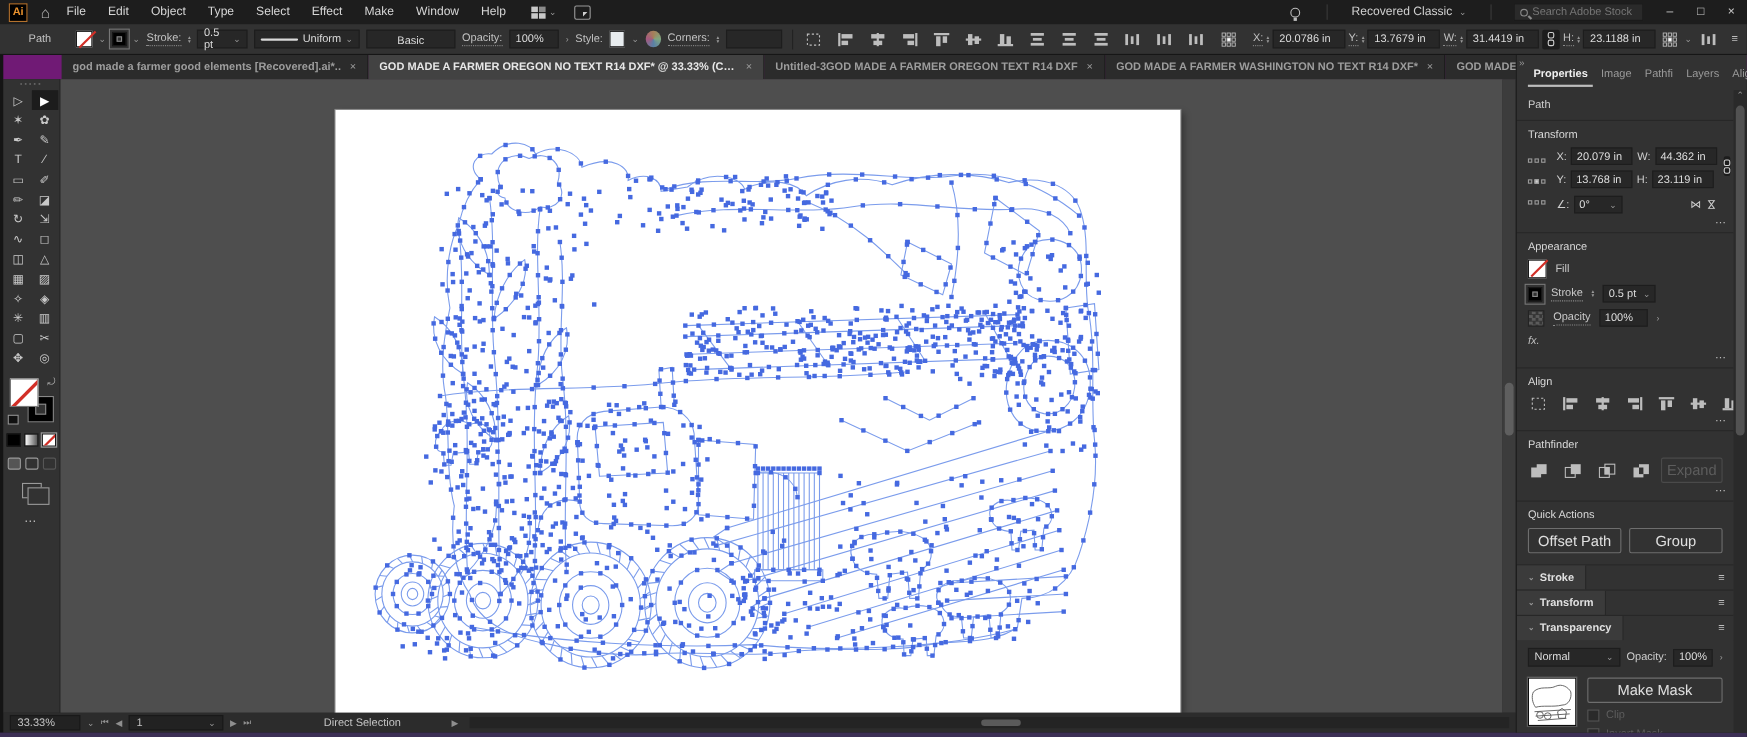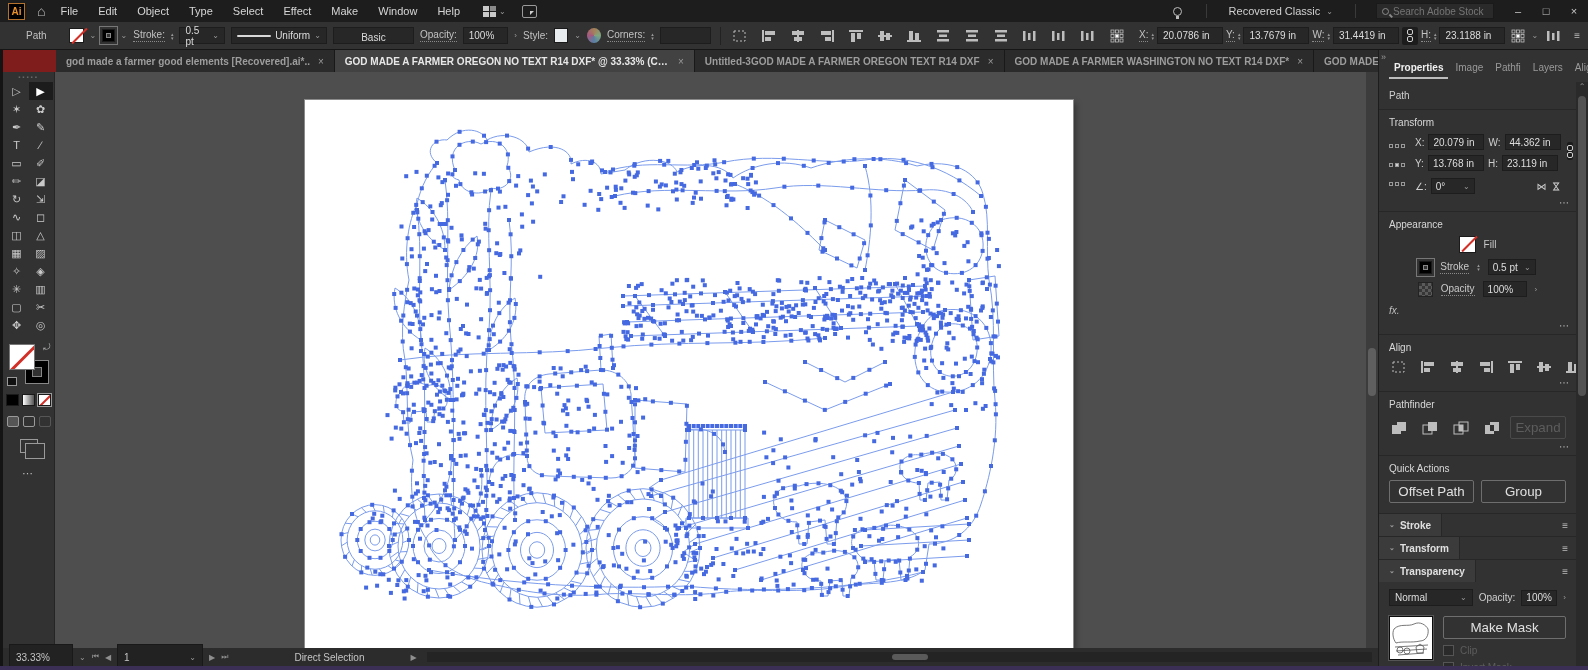--- a/index.html
+++ b/index.html
@@ -50,21 +50,21 @@
   .mini-line { width:42px; height:2px; background:#d9d9d9; border-radius:2px; }
   .recolor { width:15px; height:15px; border-radius:50%; background:conic-gradient(#c96,#9c9,#69c,#c69,#c96); opacity:.75; }
   .cbsep { width:1px; height:18px; background:#222; margin:0 3px; }
   .icon-btn { display:flex; align-items:center; justify-content:center; padding:1px 2px; }
   .icon-btn svg { display:block; }
   .xywh { display:flex; align-items:center; gap:3px; }
   .chain { width:16px; height:18px; background:#1c1c1c; border-radius:2px; display:flex; flex-direction:column;
     align-items:center; justify-content:center; gap:1px; }
   .chain i { width:6px; height:6px; border:1.5px solid #cfcfcf; border-radius:2px; display:block; }
   
-  #tabbar { position:absolute; left:0; top:50px; width:1588px; height:22px; background:#7f1d1d;
+  #tabbar { position:absolute; left:0; top:50px; width:1588px; height:22px; background:#701a75;
     display:flex; align-items:flex-end; padding-left:56px; }
   .doc-tab { height:22px; background:#2b2b2b; border-right:1px solid #191919; color:#9d9d9d;
     display:flex; align-items:center; gap:8px; padding:0 10px; font-size:10px; font-weight:bold; max-width:360px; }
   .doc-tab .lbl { white-space:nowrap; overflow:hidden; text-overflow:ellipsis; }
   .doc-tab.active { background:#424242; color:#e8e8e8; }
   .doc-tab .x { font-weight:normal; color:#9a9a9a; }
   .tab-overflow { margin-left:auto; color:#9a9a9a; padding:0 8px 4px; }
   
   #leftstrip { position:absolute; left:0; top:50px; width:3px; bottom:0; background:#141414; }
   #toolbar { position:absolute; left:3px; top:72px; width:52px; bottom:22px; background:#323232;
@@ -96,21 +96,21 @@
   .tb-more { margin-top:14px; color:#bdbdbd; letter-spacing:2px; }
   
   #canvas { position:absolute; left:55px; top:72px; width:1311px; height:576px; background:#4e4e4e; overflow:hidden; }
   #artboard { position:absolute; left:250px; top:28px; width:768px; height:548px; background:#fff;
     box-shadow:0 0 0 1px #8a8a8a, 3px 3px 6px rgba(0,0,0,.35); }
   #vscroll { position:absolute; left:1366px; top:72px; width:12px; height:576px; background:#3c3c3c; }
   #vscroll .thumb { position:absolute; left:2px; top:276px; width:8px; height:48px; background:#5f5f5f; border-radius:4px; }
   
   #statusbar { position:absolute; left:3px; top:648px; width:1375px; height:18px; background:#2c2c2c;
     display:flex; align-items:center; gap:6px; padding:0 6px; font-size:10px; color:#c5c5c5; }
-  .sb-field { background:#222; border:1px solid #191919; height:14px; display:flex; align-items:center; padding:12px 6px; gap:8px; }
+  .sb-field { background:#222; border:1px solid #191919; height:14px; display:flex; align-items:center; padding:0 6px; gap:8px; }
   .nav { display:flex; gap:6px; color:#8f8f8f; font-size:8px; align-items:center; }
   #hscroll { flex:1; height:10px; background:#242424; position:relative; margin-left:4px; }
   #hscroll .thumb { position:absolute; left:465px; top:2px; width:36px; height:6px; background:#5a5a5a; border-radius:3px; }
   #bottom-edge { position:absolute; left:0; top:666px; width:1588px; height:4px; background:#3c2f55; }
   
   #props { position:absolute; left:1378px; top:50px; width:210px; bottom:4px; background:#323232; border-left:1px solid #1d1d1d; }
   .props-collapse { position:absolute; left:2px; top:2px; color:#9a9a9a; font-size:9px; }
   .ptabs { display:flex; margin:8px 0 0 10px; gap:2px; font-size:10px; }
   .ptab { padding:4px 5px; color:#9a9a9a; white-space:nowrap; }
   .ptab.active { color:#f0f0f0; font-weight:bold; border-bottom:2px solid #bdbdbd; }
@@ -118,21 +118,21 @@
   .sec { padding:7px 10px 4px; border-bottom:1px solid #272727; position:relative; }
   .sec-title { color:#d8d8d8; margin-bottom:6px; }
   .sel-type { padding:8px 10px; color:#cfcfcf; border-bottom:1px solid #272727; }
   .trow { display:flex; align-items:center; gap:4px; margin-bottom:5px; }
   .pfield { background:#272727; border:1px solid #1d1d1d; height:16px; min-width:56px;
     display:flex; align-items:center; padding:0 4px; color:#dedede; gap:3px; }
   .refgrid { display:grid; grid-template-columns:repeat(3,4px); grid-gap:2px; margin-right:4px; }
   .refgrid i { width:4px; height:4px; border:1px solid #9a9a9a; }
   .refgrid i.c { background:#d0d0d0; }
   .more { position:absolute; right:6px; bottom:3px; color:#bdbdbd; letter-spacing:1px; }
-  .fillrow { display:flex; align-items:center; gap:8px; margin-bottom:6px; color:#c9c9c9;justify-content:center; }
+  .fillrow { display:flex; align-items:center; gap:8px; margin-bottom:6px; color:#c9c9c9; }
   .fx { font-style:italic; color:#bdbdbd; padding:2px 0 4px; }
   .alicons { display:flex; gap:9px; align-items:center; }
   .pf-icons { display:flex; gap:11px; align-items:center; }
   .btn { border:1px solid #6e6e6e; border-radius:2px; color:#e0e0e0; text-align:center;
     padding:3px 0; background:transparent; }
   .btn.disabled { border-color:#4a4a4a; color:#5d5d5d; }
   .qa-row { display:flex; gap:7px; margin-top:4px; }
   .qa-row .btn { flex:1; }
   .cpanel { height:23px; background:#323232; border-top:1px solid #272727; display:flex; align-items:center; position:relative; }
   .cpanel .tabblock { background:#3b3b3b; height:100%; display:flex; align-items:center; gap:5px; padding:0 10px;

